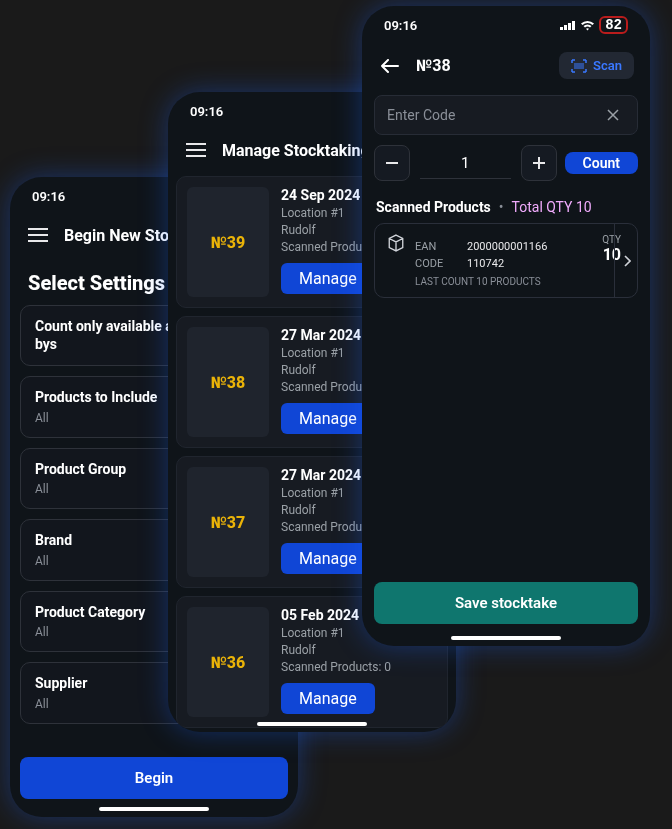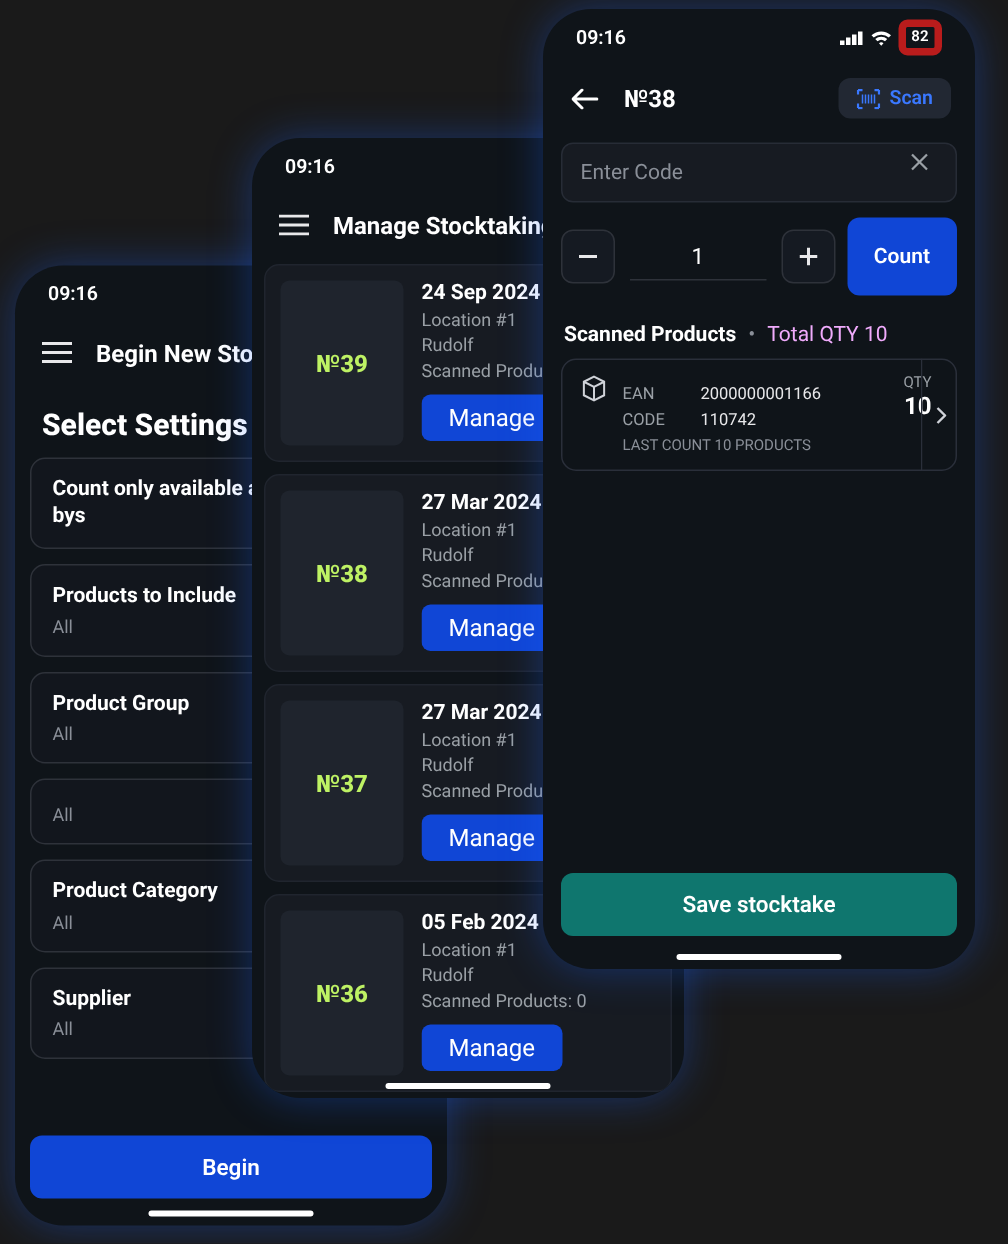--- a/index.html
+++ b/index.html
@@ -14,21 +14,21 @@
   }
   .phone1 { left: 10px;  top: 177px; width: 288px; height: 640px; z-index: 1; }
   .phone2 { left: 168px; top: 92px;  width: 288px; height: 640px; z-index: 2; }
   .phone3 { left: 362px; top: 6px;   width: 288px; height: 640px; z-index: 3; }
 
   .statusbar {
     height: 38px; display:flex; align-items:center; justify-content:space-between;
     padding: 0 22px; font-size: 13px; font-weight: 600; color:#fff;
   }
   .status-icons { display:flex; gap:4px; align-items:center; font-size:12px; }
-  .battery-pill { border:5px solid #b91c1c; border-radius:6px; padding:0 4px; font-size:10px; line-height:14px; }
+  .battery-pill { border:2px solid #b91c1c; border-radius:6px; padding:0 4px; font-size:14px; line-height:14px;font-family:Liberation Mono, monospace; }
 
   .navbar { display:flex; align-items:center; gap:14px; padding: 8px 16px; }
   .nav-title { font-size:16px; font-weight:700; color:#fff; }
   .icon-btn { width:24px; height:24px; display:flex; align-items:center; justify-content:center; color:#e8e8ea; }
 
   
   .section-head { display:flex; align-items:center; justify-content:space-between; padding: 16px 18px 10px; }
   .section-head h1 { font-size:20px; font-weight:800; color:#fff; }
   .loc-chip { font-size:12px; color:#9aa0a6; }
   .settings-list { padding: 0 10px; display:flex; flex-direction:column; gap:10px; }
@@ -50,51 +50,51 @@
   .btn-primary{ background:#1046d6; color:#fff; }
   .home-indicator{ position:absolute; bottom:6px; left:50%; transform:translateX(-50%); width:110px; height:4px; background:#fff; border-radius:3px; }
 
   
   .stock-list { padding:6px 8px; display:flex; flex-direction:column; gap:8px; overflow:hidden; }
   .stock-card {
     display:flex; gap:12px; background:#171b22; border-radius:10px; padding:10px; border:1px solid #20252e;
   }
   .tile {
     width:82px; min-width:82px; height:110px; background:#1f242d; border-radius:6px;
-    display:flex; align-items:center; justify-content:center; font-weight:800; color:#bef264; font-size:16px;
+    display:flex; align-items:center; justify-content:center; font-weight:800; color:#eab308; font-size:16px;
   }
   .stock-meta { display:flex; flex-direction:column; gap:3px; font-size:12px; color:#9aa0a6; overflow:hidden; white-space:nowrap; }
   .stock-date { color:#fff; font-weight:700; font-size:14px; }
   .manage-btn {
     margin-top:6px; background:#1046d6; color:#fff; border:none; border-radius:6px;
     font-size:16px; padding:6px 18px; width:fit-content;
   }
 
   
   .scan-chip {
     margin-left:auto; background:#222833; border-radius:8px; padding:6px 12px;
     display:flex; align-items:center; gap:6px; color:#3a78ff; font-size:13px; font-weight:600;
   }
   .code-row {
     margin:8px 12px 0; background:#171b22; border:1px solid #272c36; border-radius:8px;
-    display:flex; padding:0 12px; height:40px;
+    display:flex; align-items:center; padding:0 12px; height:40px;
   }
   .code-row input {
     flex:1; background:transparent; border:none; outline:none; color:#e8e8ea; font-size:14px;
   }
   .code-row input::placeholder{ color:#8a8f98; }
   .qty-row {
     margin:10px 12px 0; display:flex; align-items:center; gap:8px;
   }
   .square-btn {
     width:36px; height:36px; border-radius:8px; border:1px solid #2e323a; background:#151a22;
     color:#e8e8ea; font-size:18px; display:flex; align-items:center; justify-content:center;
   }
   .qty-val { flex:1; text-align:center; font-size:15px; color:#fff; border-bottom:1px solid #2e323a; padding:6px 0; margin:0 2px; }
-  .count-btn { background:#1046d6; color:#fff; border:none; border-radius:8px; height:52px; padding:0 18px; font-size:14px; font-weight:600; }
+  .count-btn { background:#1046d6; color:#fff; border:none; border-radius:8px; height:22px; padding:0 18px; font-size:14px; font-weight:600; }
   .scanned-head { display:flex; align-items:center; gap:8px; padding:18px 14px 8px; font-size:14px; }
   .scanned-head .dot{ color:#8a8f98; }
   .scanned-head .total{ color:#f0abfc; }
   .product-card {
     margin:0 12px; border:1px solid #2a2f3a; border-radius:10px; padding:10px 12px;
     display:flex; align-items:flex-start; gap:10px; position:relative;
   }
   .cube { width:18px; height:18px; color:#cfd2d8; }
   .kv { font-size:11px; color:#9aa0a6; display:grid; grid-template-columns:44px auto; row-gap:4px; column-gap:8px; }
   .kv .v{ color:#e8e8ea; }
@@ -138,20 +138,21 @@
     </div>
     <div class="setting-card">
       <div class="setting-title">Products to Include</div>
       <div class="setting-sub">All</div>
     </div>
     <div class="setting-card">
       <div class="setting-title">Product Group</div>
       <div class="setting-sub">All</div>
     </div>
     <div class="setting-card">
+      <div class="setting-title">Brand</div>
       <div class="setting-sub">All</div>
     </div>
     <div class="setting-card">
       <div class="setting-title">Product Category</div>
       <div class="setting-sub">All</div>
     </div>
     <div class="setting-card">
       <div class="setting-title">Supplier</div>
       <div class="setting-sub">All</div>
     </div>

